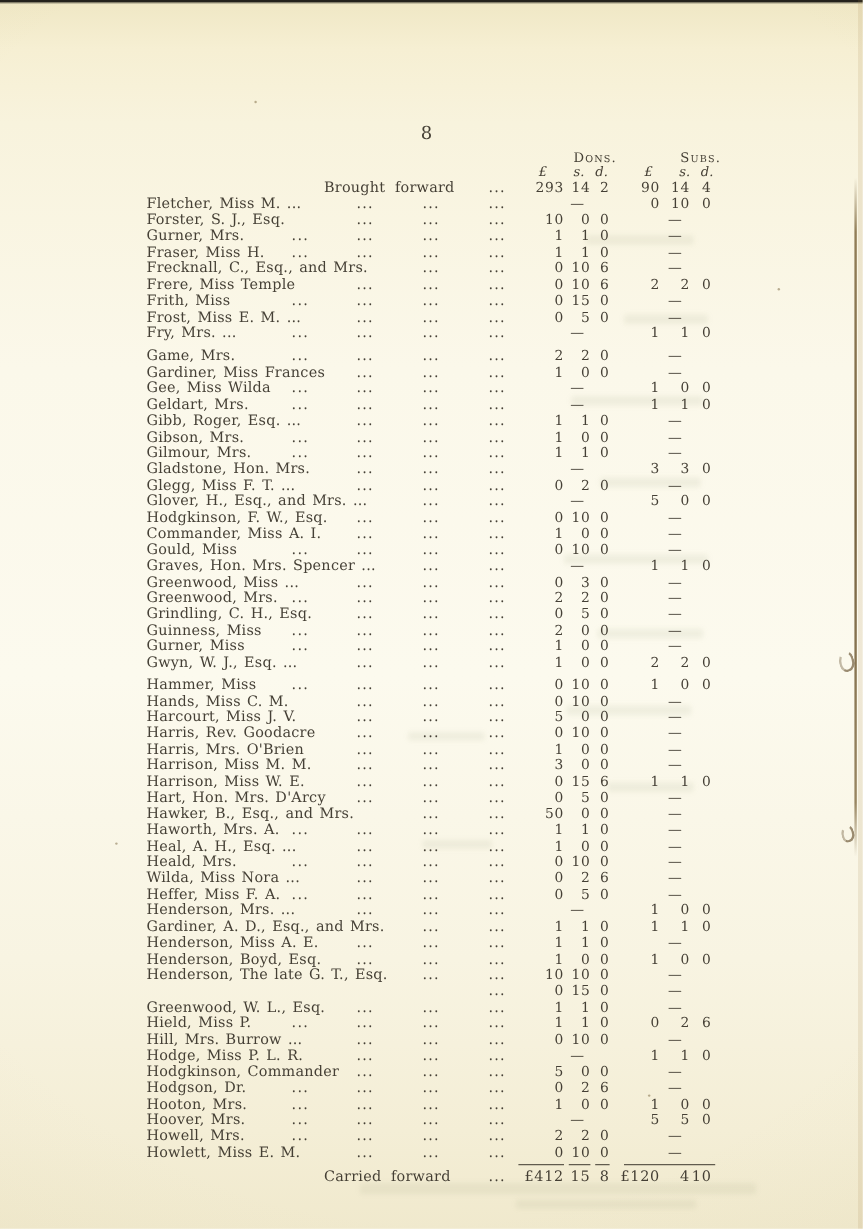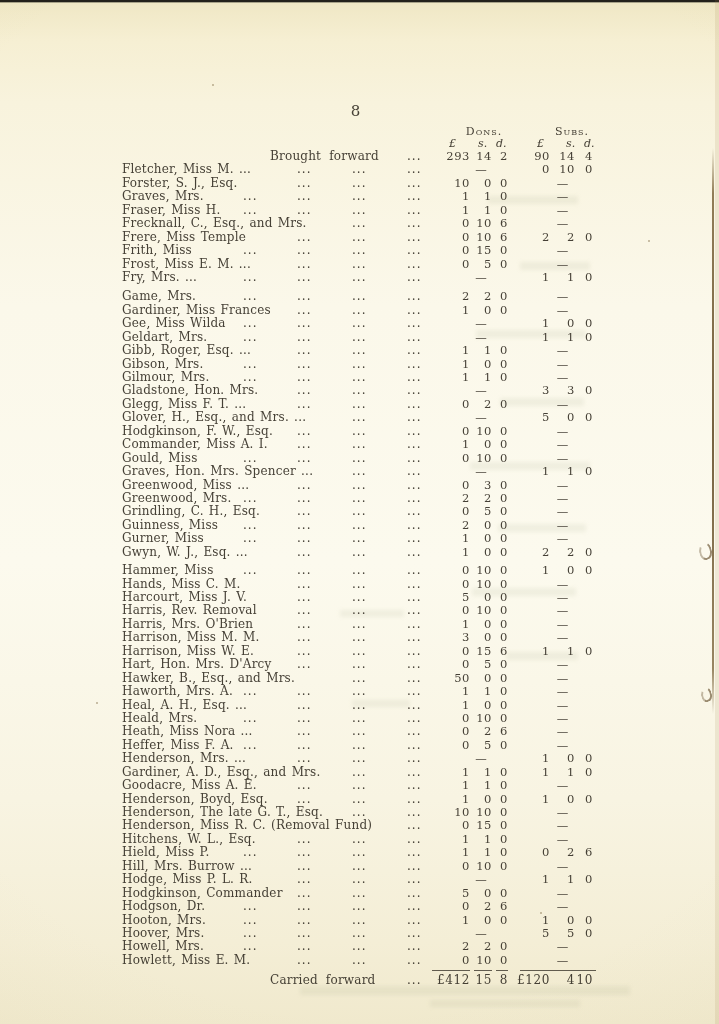--- a/index.html
+++ b/index.html
@@ -21,21 +21,21 @@
     background:linear-gradient(180deg,rgba(110,85,40,0),rgba(110,85,40,.75) 8%,rgba(95,72,34,.85) 50%,rgba(110,85,40,.7) 92%,rgba(110,85,40,0));}
   .hook{position:absolute;width:9px;height:13px;border:2px solid rgba(90,68,32,.6);
     border-radius:60% 40% 55% 45%;border-top-color:transparent;border-left-color:rgba(90,68,32,.35);transform:rotate(-18deg);}
   .hook.h1{left:699px;top:543px;}
   .hook.h2{left:701px;top:688px;width:7px;height:10px;}
 
   .pageno{position:absolute;left:338px;top:102px;width:36px;text-align:center;
     font-size:15px;letter-spacing:1px;}
 
   
-  .colhead{position:absolute;top:125px;font-size:11px;font-variant:small-caps;letter-spacing:1px;}
+  .colhead{position:absolute;top:125px;font-size:11px;font-variant:small-caps;letter-spacing:1px;margin-left:12px;}
   .colhead.dons{left:458px;width:52px;text-align:center;}
   .colhead.subs{left:546px;width:52px;text-align:center;}
   .cur{position:absolute;top:137px;font-size:11px;font-style:italic;}
   .cur.d1{left:449px;} .cur.d2{left:478px;} .cur.d3{left:496px;}
   .cur.s1{left:537px;} .cur.s2{left:566px;} .cur.s3{left:584px;}
 
   .ledger{position:absolute;top:150px;left:0;width:719px;}
   .sec-g{margin-top:6px;}
   .sec-h{margin-top:5px;}
   .row{position:relative;height:13.45px;line-height:13.4px;font-size:12px;white-space:nowrap;}
@@ -143,21 +143,21 @@
     <span class="amt subs">
       <span class="c pound"></span>
       <span class="c sh dash">—</span>
       <span class="c pe"></span>
     </span>
   <span class="dots" style="left: 297px;">...</span>
           <span class="dots" style="left: 352px;">...</span>
           <span class="dots" style="left: 407px;">...</span>
         </div>
         <div class="row">
-    <span class="name">Graves, Mrs.</span>
+    <span class="name">Gurner, Mrs.</span>
     <span class="amt dons">
       <span class="c pound">1</span>
       <span class="c sh">1</span>
       <span class="c pe">0</span>
     </span>
     <span class="amt subs">
       <span class="c pound"></span>
       <span class="c sh dash">—</span>
       <span class="c pe"></span>
     </span>
@@ -638,21 +638,21 @@
     <span class="amt subs">
       <span class="c pound"></span>
       <span class="c sh dash">—</span>
       <span class="c pe"></span>
     </span>
   <span class="dots" style="left: 297px;">...</span>
           <span class="dots" style="left: 352px;">...</span>
           <span class="dots" style="left: 407px;">...</span>
         </div>
         <div class="row">
-    <span class="name">Harris, Rev. Removal</span>
+    <span class="name">Harris, Rev. Goodacre</span>
     <span class="amt dons">
       <span class="c pound">0</span>
       <span class="c sh">10</span>
       <span class="c pe">0</span>
     </span>
     <span class="amt subs">
       <span class="c pound"></span>
       <span class="c sh dash">—</span>
       <span class="c pe"></span>
     </span>
@@ -783,21 +783,21 @@
       <span class="c pound"></span>
       <span class="c sh dash">—</span>
       <span class="c pe"></span>
     </span>
   <span class="dots" style="left: 243px;">...</span>
           <span class="dots" style="left: 297px;">...</span>
           <span class="dots" style="left: 352px;">...</span>
           <span class="dots" style="left: 407px;">...</span>
         </div>
         <div class="row">
-    <span class="name">Heath, Miss Nora ...</span>
+    <span class="name">Wilda, Miss Nora ...</span>
     <span class="amt dons">
       <span class="c pound">0</span>
       <span class="c sh">2</span>
       <span class="c pe">6</span>
     </span>
     <span class="amt subs">
       <span class="c pound"></span>
       <span class="c sh dash">—</span>
       <span class="c pe"></span>
     </span>
@@ -847,21 +847,21 @@
     </span>
     <span class="amt subs">
       <span class="c pound">1</span>
       <span class="c sh">1</span>
       <span class="c pe">0</span>
     </span>
   <span class="dots" style="left: 352px;">...</span>
           <span class="dots" style="left: 407px;">...</span>
         </div>
         <div class="row">
-    <span class="name">Goodacre, Miss A. E.</span>
+    <span class="name">Henderson, Miss A. E.</span>
     <span class="amt dons">
       <span class="c pound">1</span>
       <span class="c sh">1</span>
       <span class="c pe">0</span>
     </span>
     <span class="amt subs">
       <span class="c pound"></span>
       <span class="c sh dash">—</span>
       <span class="c pe"></span>
     </span>
@@ -894,35 +894,34 @@
     </span>
     <span class="amt subs">
       <span class="c pound"></span>
       <span class="c sh dash">—</span>
       <span class="c pe"></span>
     </span>
   <span class="dots" style="left: 352px;">...</span>
           <span class="dots" style="left: 407px;">...</span>
         </div>
         <div class="row">
-    <span class="name">Henderson, Miss R. C. (Removal Fund)</span>
     <span class="amt dons">
       <span class="c pound">0</span>
       <span class="c sh">15</span>
       <span class="c pe">0</span>
     </span>
     <span class="amt subs">
       <span class="c pound"></span>
       <span class="c sh dash">—</span>
       <span class="c pe"></span>
     </span>
   <span class="dots" style="left: 407px;">...</span>
         </div>
         <div class="row">
-    <span class="name">Hitchens, W. L., Esq.</span>
+    <span class="name">Greenwood, W. L., Esq.</span>
     <span class="amt dons">
       <span class="c pound">1</span>
       <span class="c sh">1</span>
       <span class="c pe">0</span>
     </span>
     <span class="amt subs">
       <span class="c pound"></span>
       <span class="c sh dash">—</span>
       <span class="c pe"></span>
     </span>

